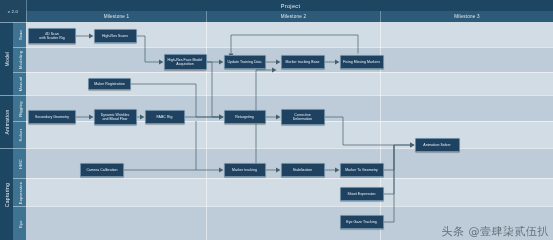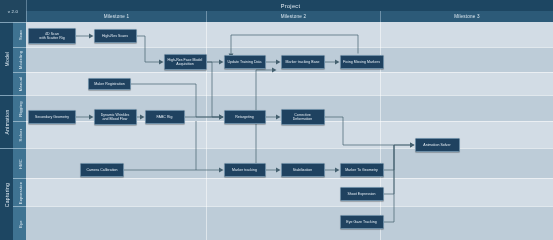--- a/index.html
+++ b/index.html
@@ -269,13 +269,14 @@
   <div class="node" style="left:339.5px;top:163px;width:44px;height:14px;">
       <span>Marker To Geometry</span>
     </div>
   <div class="node" style="left:339.5px;top:187px;width:44px;height:14px;">
       <span>Shoot Expression</span>
     </div>
   <div class="node" style="left:339.5px;top:215px;width:44px;height:14px;">
       <span>Eye Gaze Tracking</span>
     </div>
 
+  <div class="wm">头条 @壹肆柒贰伍扒</div>
 </div>
 
 </body></html>

